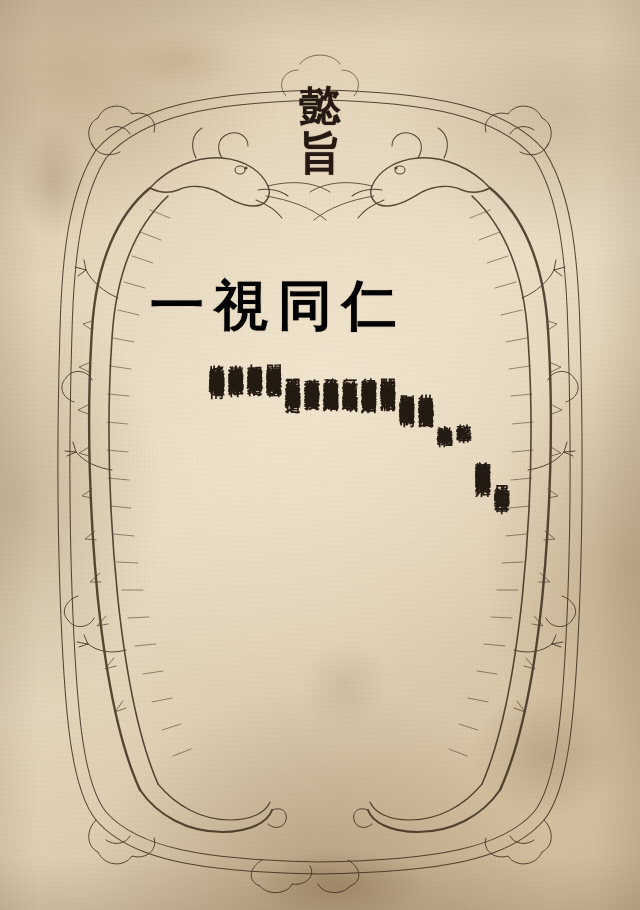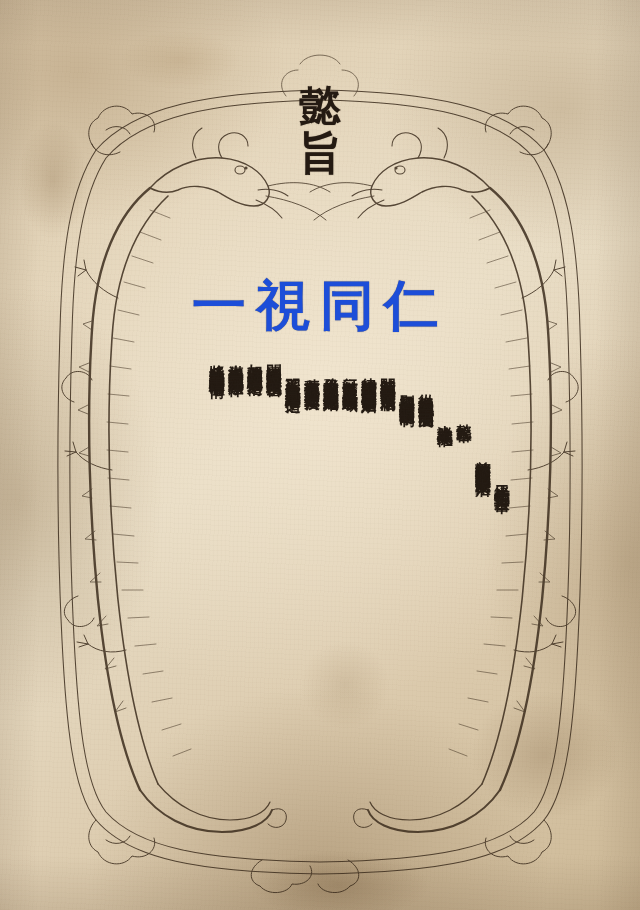--- a/index.html
+++ b/index.html
@@ -81,25 +81,25 @@
     display: block;
     text-shadow: 0 0 1px rgba(40,28,16,0.55);
   }
   .seal .seal-char.c2 { font-size: 44px; margin-top: 6px; }
 
   .main-title {
     position: absolute;
     left: 150px;
     top: 270px;
     width: 340px;
-    text-align: center;
+    text-align: left;
     font-size: 54px;
     font-weight: bold;
     letter-spacing: 10px;
-    color: #1d4ed8;
+    color: #000000;
     text-shadow: 0 0 1px rgba(30,20,12,0.6);
     direction: rtl;
   }
 
   
   .body-text {
     position: absolute;
     left: 140px;
     top: 352px;
     width: 370px;

